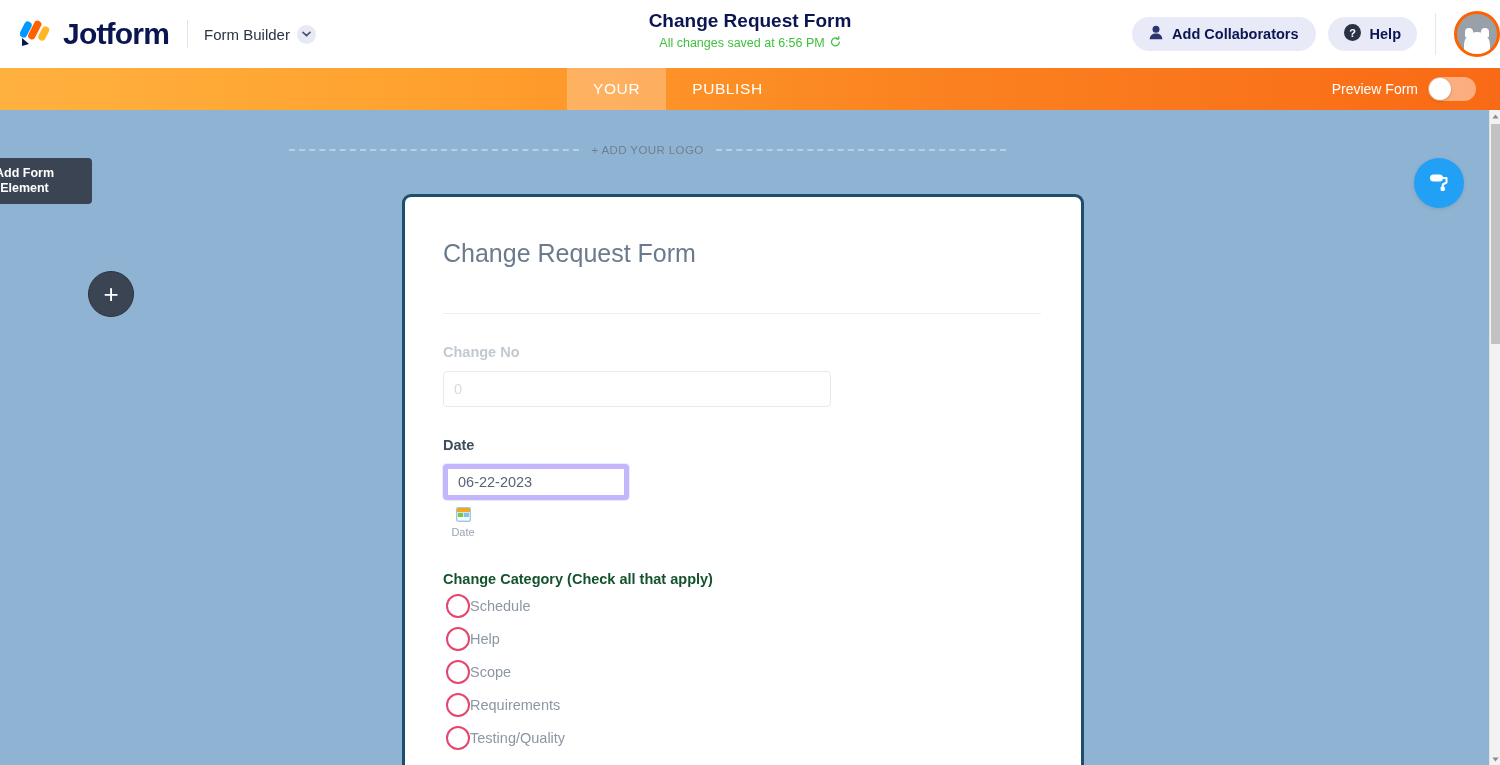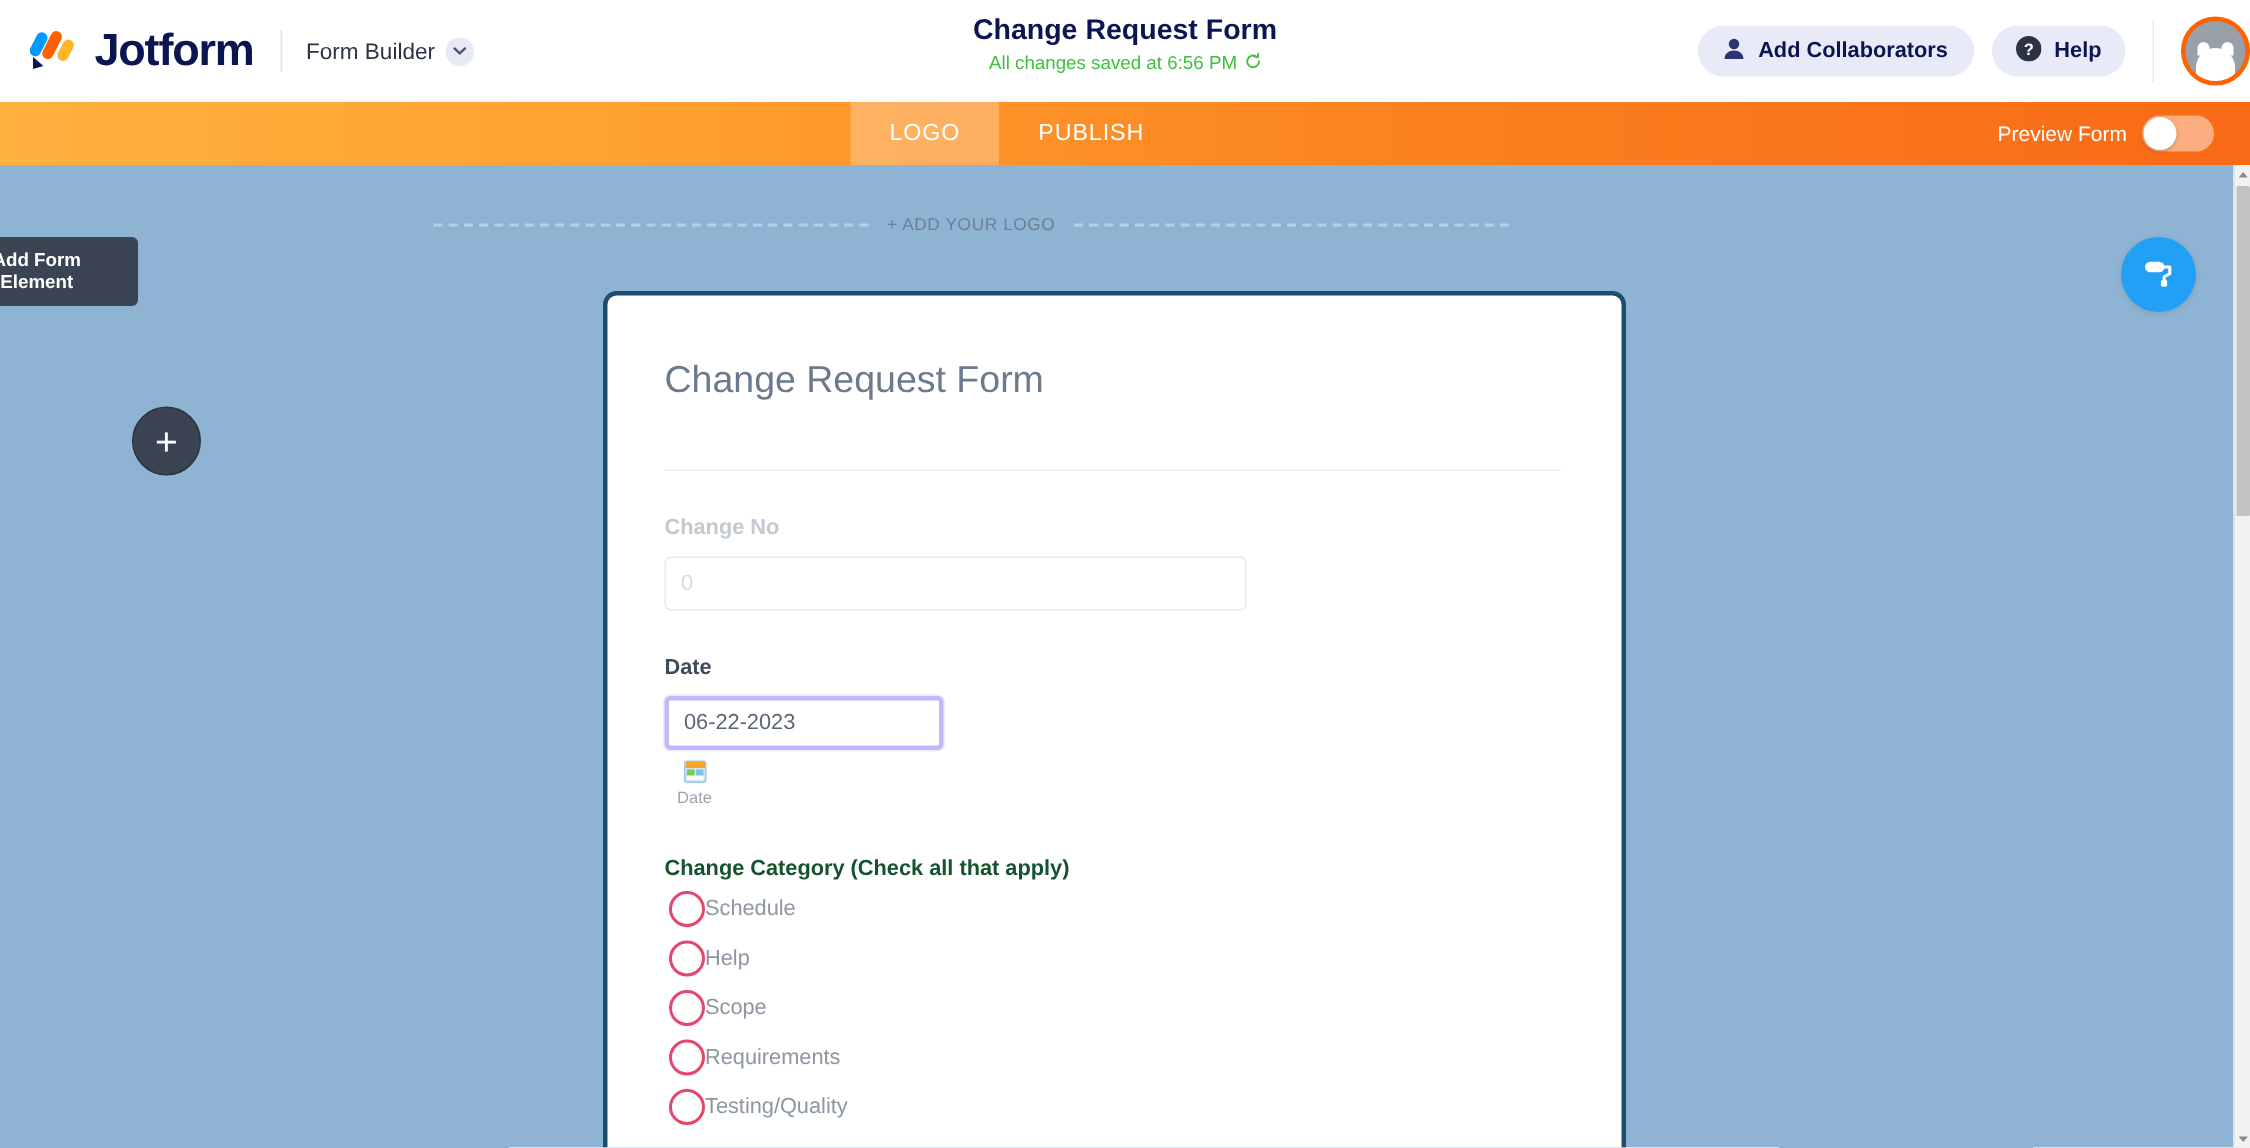--- a/index.html
+++ b/index.html
@@ -179,21 +179,21 @@
     font-size: 14.5px; font-weight: bold; color: #3d4c5e; line-height: 20px;
   }
   .field-label.faded { color: #c3c9d1; }
   .text-input {
     margin-top: 9px; width: 388px; height: 36px;
     border: 1px solid #e6e9ee; border-radius: 4px;
     display: flex; align-items: center; padding: 0 10px;
     font-size: 14.5px; color: #d7dbe1; background: #fff;
   }
   .text-input.focused {
-    width: 186px; border: 3px solid #c4b5fd; color: #5a6575;
+    width: 186px; border: 5px solid #c4b5fd; color: #5a6575;
     box-shadow: 0 0 0 1px rgba(140,193,232,0.25);
   }
   .date-sub {
     margin-top: 7px; width: 40px;
     display: flex; flex-direction: column; align-items: center;
   }
   .cal-ico {
     width: 15px; height: 15px; border-radius: 2px;
     background: #cfe6f5; position: relative; overflow: hidden;
     border: 1px solid #9dc7e2;
@@ -300,21 +300,21 @@
       </div>
       <div class="hdr-sep"></div>
       <div class="avatar">
         <div class="head"></div>
       </div>
     </div>
   </div>
 
   <div class="orangebar">
     <div class="tabs">
-      <div class="tab active">LOGO</div>
+      <div class="tab active">YOUR</div>
       <div class="tab">PUBLISH</div>
     </div>
     <div class="preview-wrap">
       <span class="preview-label">Preview Form</span>
       <span class="toggle">
         <span class="knob"></span>
       </span>
     </div>
   </div>
 

